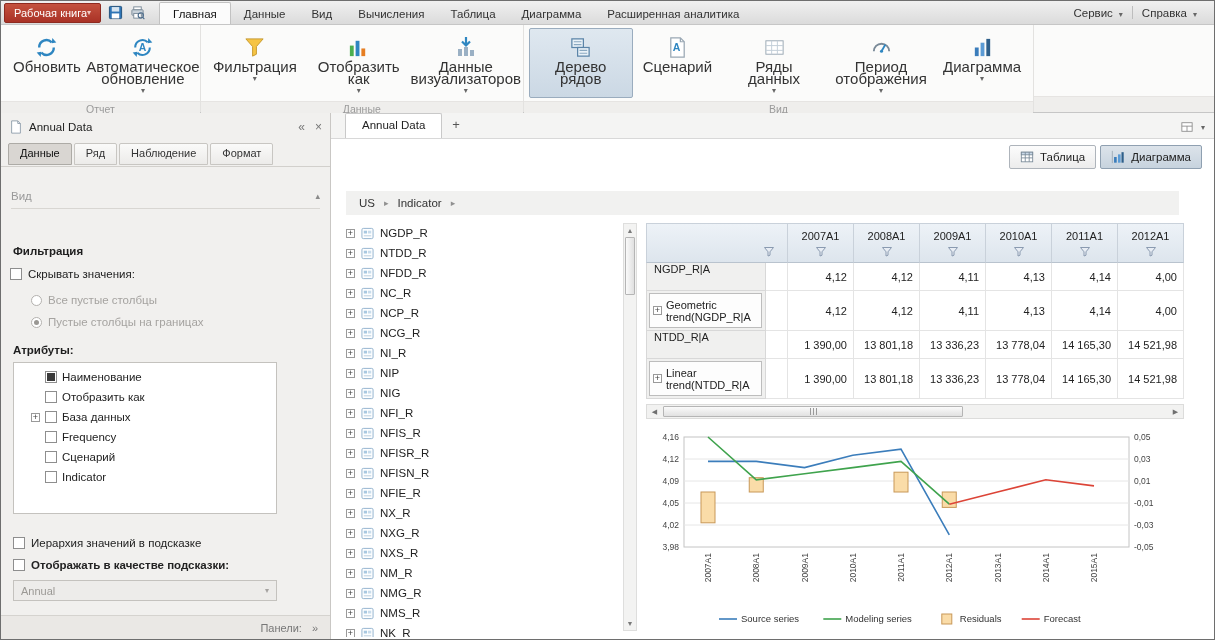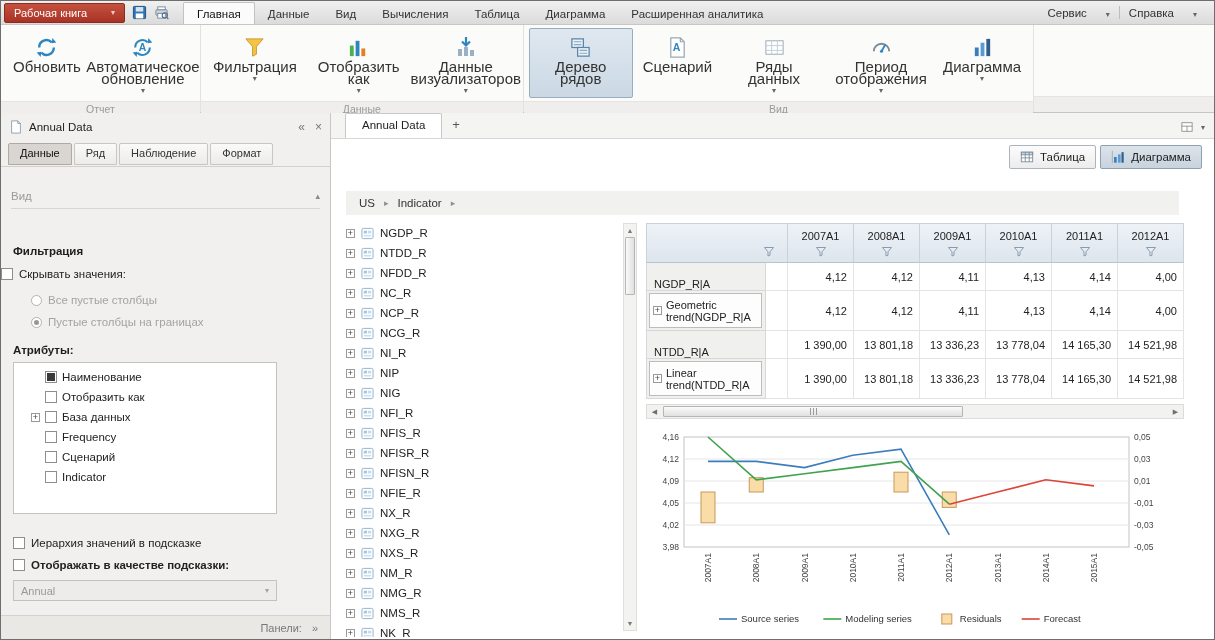--- a/index.html
+++ b/index.html
@@ -2,28 +2,28 @@
 <html><head>
 <meta charset="utf-8">
 <style>
   *{box-sizing:border-box;margin:0;padding:0}
   body{background:#888;font-family:"Liberation Sans","DejaVu Sans",sans-serif}
   .window{width:1215px;height:640px;position:relative;background:#fff;border:1px solid #6E6E6E;overflow:hidden}
   svg text{font-family:"Liberation Sans","DejaVu Sans",sans-serif}
 
   
   .menubar{position:absolute;top:0;left:0;right:0;height:24px;background:linear-gradient(#F0F0F0,#DBDBDB);border-bottom:1px solid #C6C6C6;display:flex;align-items:center}
-  .wb-btn{height:20px;margin-left:3px;padding:0 9px;background:linear-gradient(#C4523F,#A93226);border:1px solid #8E2A20;border-radius:2px;color:#fff;font-size:11px;display:flex;align-items:center;gap:24px;cursor:default}
+  .wb-btn{height:20px;margin-left:3px;padding:0 9px;background:linear-gradient(#C4523F,#A93226);border:1px solid #8E2A20;border-radius:2px;color:#fff;font-size:11px;display:flex;align-items:center;gap:0;cursor:default}
   .wb-arrow{font-size:8px;color:#F3C9C2}
   .mb-icon{margin-left:7px;display:flex;align-items:center}
   .mb-tabs{display:flex;height:100%;margin-left:14px;align-items:flex-end}
   .mb-tab{padding:5px 13px 4px;font-size:11.5px;color:#333;white-space:nowrap}
   .mb-tab.active{background:#FBFBFB;border:1px solid #C2C2C2;border-bottom:none;border-radius:2px 2px 0 0;color:#111}
   .mb-right{margin-left:auto;display:flex;align-items:center;padding-right:8px;font-size:11.5px;color:#333}
-  .mb-menu{display:flex;align-items:flex-end;gap:19px;padding:3px 9px;white-space:nowrap}
+  .mb-menu{display:flex;align-items:flex-end;gap:6px;padding:3px 9px;white-space:nowrap}
   .mb-sep{width:1px;height:13px;background:#BDBDBD}
   .sm-arrow{font-size:8px;color:#666}
 
   
   .ribbon{position:absolute;top:24px;left:0;right:0;height:88px;background:#FBFBFA;border-bottom:1px solid #C6C6C6;display:flex}
   .rgroup{display:flex;flex-direction:column;border-right:1px solid #E3E2E0}
   .rgroup.filler{flex:1;border-right:none}
   .rbtns{flex:1;display:flex;align-items:stretch;padding:3px 5px;gap:3px}
   .rlabel{height:16px;background:#EFEEEC;border-top:1px solid #E6E4E2;font-size:10.5px;color:#9A9A9A;text-align:center;line-height:15px}
   .rbtn{display:flex;flex-direction:column;align-items:center;justify-content:flex-start;padding:4px 6px 2px;border:1px solid transparent;border-radius:2px;min-width:58px;max-width:104px;cursor:default}
@@ -39,21 +39,21 @@
   .sb-hbtn{font-size:12px;cursor:default}
   .sb-tabs{position:absolute;top:30px;left:7px;right:7px;height:22px;display:flex;gap:2px}
   .sb-tab{padding:3px 11px;font-size:11px;color:#333;border:1px solid #C8C6C2;background:linear-gradient(#FAFAF9,#ECEBE9);border-radius:2px 2px 0 0;white-space:nowrap}
   .sb-tab.active{background:#D9D6D2;border-color:#ADABA6;color:#111}
   .sb-tabline{position:absolute;top:53px;left:0;right:0;height:1px;background:#D2D0CC}
   .sb-view{position:absolute;top:70px;left:10px;right:10px;height:26px;border-bottom:1px solid #D8D6D2;color:#9A9A9A;font-size:11.5px;display:flex;align-items:center}
   .sb-view .arr{margin-left:auto;color:#8A8A8A;font-size:9px}
   .lbl-bold{font-weight:bold;font-size:11.5px;color:#1E1E1E}
   .sb-filter-label{position:absolute;top:132px;left:12px}
   .chk-row{display:flex;align-items:center;gap:6px;font-size:11.5px;color:#222}
-  .sb-hide{position:absolute;top:155px;left:0}
+  .sb-hide{position:absolute;top:155px;left:9px}
   .rad-row{display:flex;align-items:center;gap:6px;font-size:11.5px;color:#A5A3A0}
   .sb-rad1{position:absolute;top:181px;left:30px}
   .sb-rad2{position:absolute;top:203px;left:30px}
   .sb-attr-label{position:absolute;top:231px;left:12px}
   .attr-box{position:absolute;top:249px;left:12px;right:53px;height:152px;background:#fff;border:1px solid #C4C2BE;padding:4px 12px;overflow:hidden}
   .attr-row{display:flex;align-items:center;gap:5px;height:20px;padding-left:5px;font-size:11.5px;color:#222}
   .attr-sp{width:9px;flex:0 0 9px}
   .expbox{width:9px;height:9px;flex:0 0 9px;border:1px solid #9A9A9A;background:#fff;font-size:9px;line-height:7px;text-align:center;color:#444}
   .cb{width:12px;height:12px;flex:0 0 12px;border:1px solid #8E8E8E;background:#fff;display:flex;align-items:center;justify-content:center}
   .cb .in{width:8px;height:8px;background:#3A3A3A}
@@ -85,21 +85,21 @@
   .varrow.up{top:0}.varrow.dn{bottom:0}
   .vthumb{position:absolute;top:13px;left:1px;right:1px;height:58px;background:linear-gradient(90deg,#FAFAFA,#E0E0E0);border:1px solid #B5B5B5;border-radius:1px}
 
   .dataTable{position:absolute;top:110px;left:315px;width:538px;overflow:hidden}
   .trh{display:flex;height:40px}
   .th{background:linear-gradient(#EDF2F7,#DDE5ED);border-top:1px solid #C9D1DA;border-right:1px solid #C9D1DA;border-bottom:1px solid #B9C3CE}
   .th.c-first{width:142px;border-left:1px solid #C9D1DA;display:flex;align-items:flex-end;justify-content:flex-end;padding:0 12px 5px 0}
   .th.c-val{width:66px;display:flex;flex-direction:column;align-items:center;justify-content:space-between;padding:6px 0 5px;font-size:11px;color:#222}
   .trr{display:flex}
   .trr.r28{height:28px}.trr.r40{height:40px}
-  .td-label{width:120px;background:#F0F0EF;border-left:1px solid #D8D8D8;border-right:1px solid #D8D8D8;border-bottom:1px solid #D8D8D8;font-size:11px;color:#222;display:flex;align-items:flex-end;padding-left:7px}
+  .td-label{width:120px;background:#F0F0EF;border-left:1px solid #D8D8D8;border-right:1px solid #D8D8D8;border-bottom:1px solid #D8D8D8;font-size:11px;color:#222;display:flex;align-items:flex-start;padding-left:7px}
   .td-label.trend{padding:2px 3px 2px 2px}
   .trend-box{flex:1;height:100%;background:#FDFDFD;border:1px solid #BDBDBD;display:flex;align-items:center;gap:4px;padding:2px 3px;font-size:11px;line-height:12px;color:#222}
   .trend-box span{white-space:normal}
   .td-sp{width:22px;background:#fff;border-right:1px solid #E4E4E4;border-bottom:1px solid #E4E4E4}
   .td{width:66px;background:#fff;border-right:1px solid #E4E4E4;border-bottom:1px solid #E4E4E4;display:flex;align-items:center;justify-content:flex-end;padding-right:6px;font-size:11px;color:#222;white-space:nowrap}
 
   .hscroll{position:absolute;top:291px;left:315px;width:538px;height:15px;background:#F2F2F1;border:1px solid #DCDCDB}
   .harrow{position:absolute;top:0;bottom:0;width:15px;text-align:center;font-size:7px;color:#707070;line-height:13px}
   .harrow.lf{left:0}.harrow.rt{right:0}
   .hthumb{position:absolute;left:16px;top:1px;bottom:1px;width:300px;background:linear-gradient(#FAFAFA,#E1E1E1);border:1px solid #B5B5B5;border-radius:1px;display:flex;align-items:center;justify-content:center;gap:2px}

